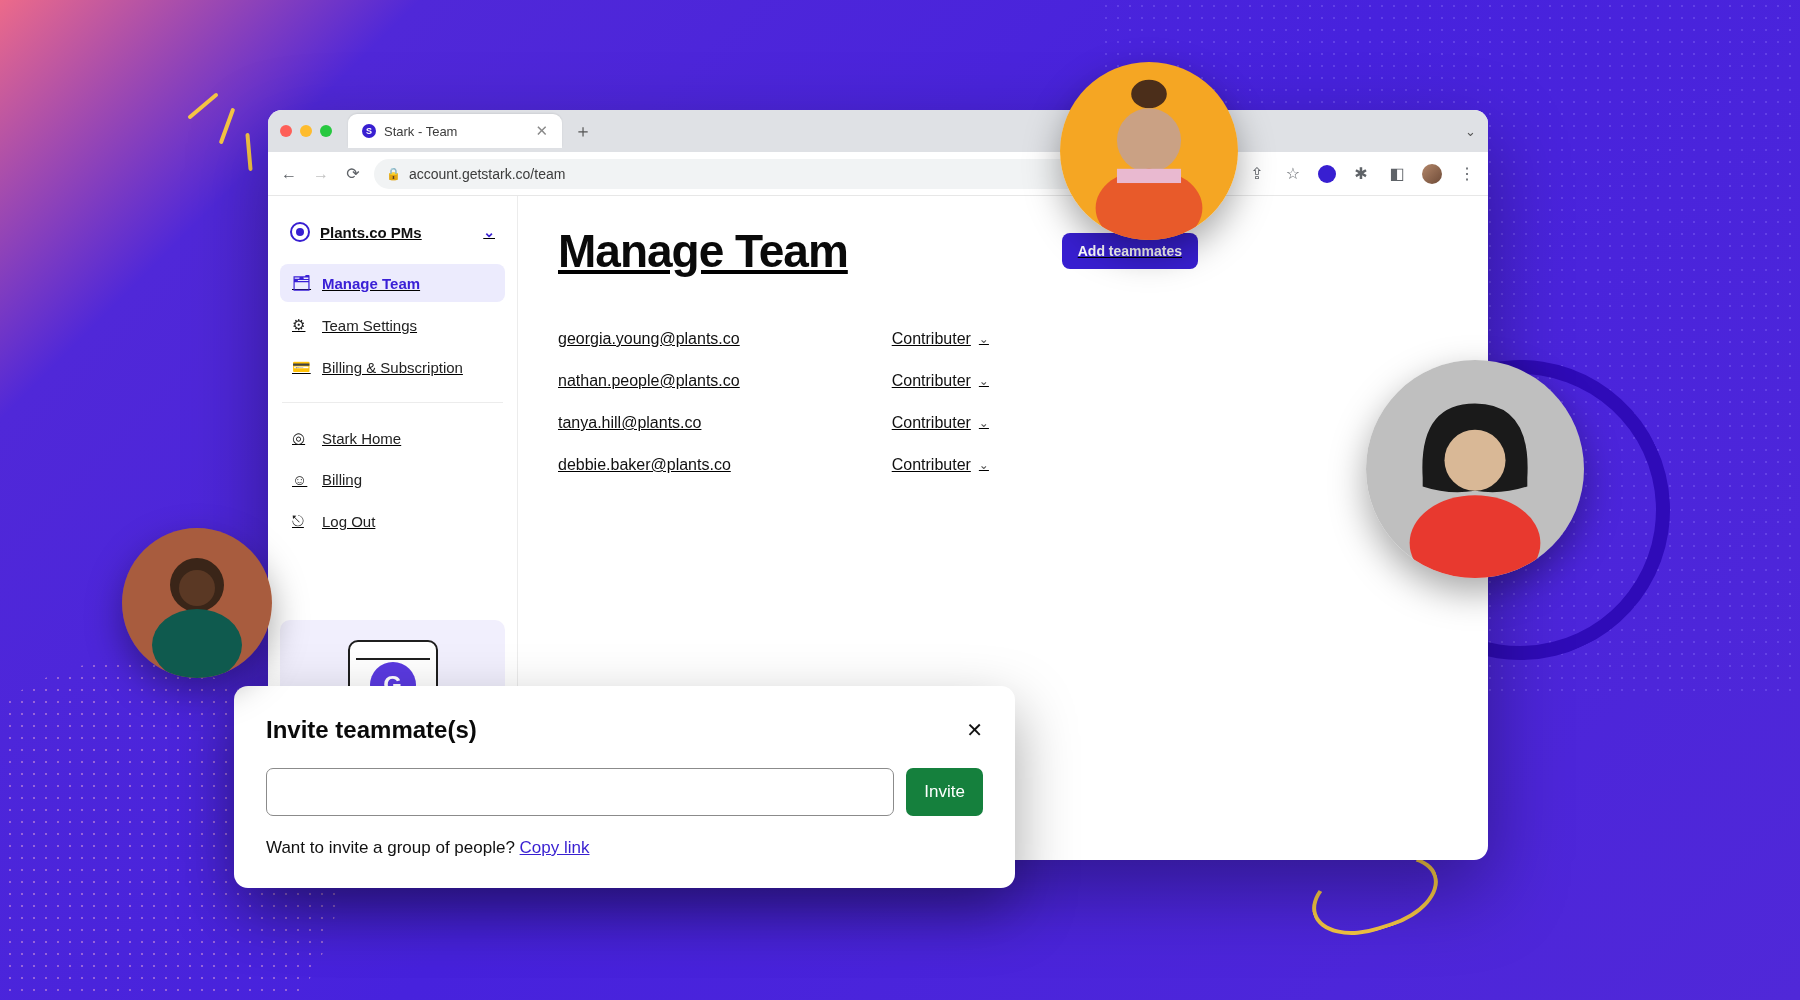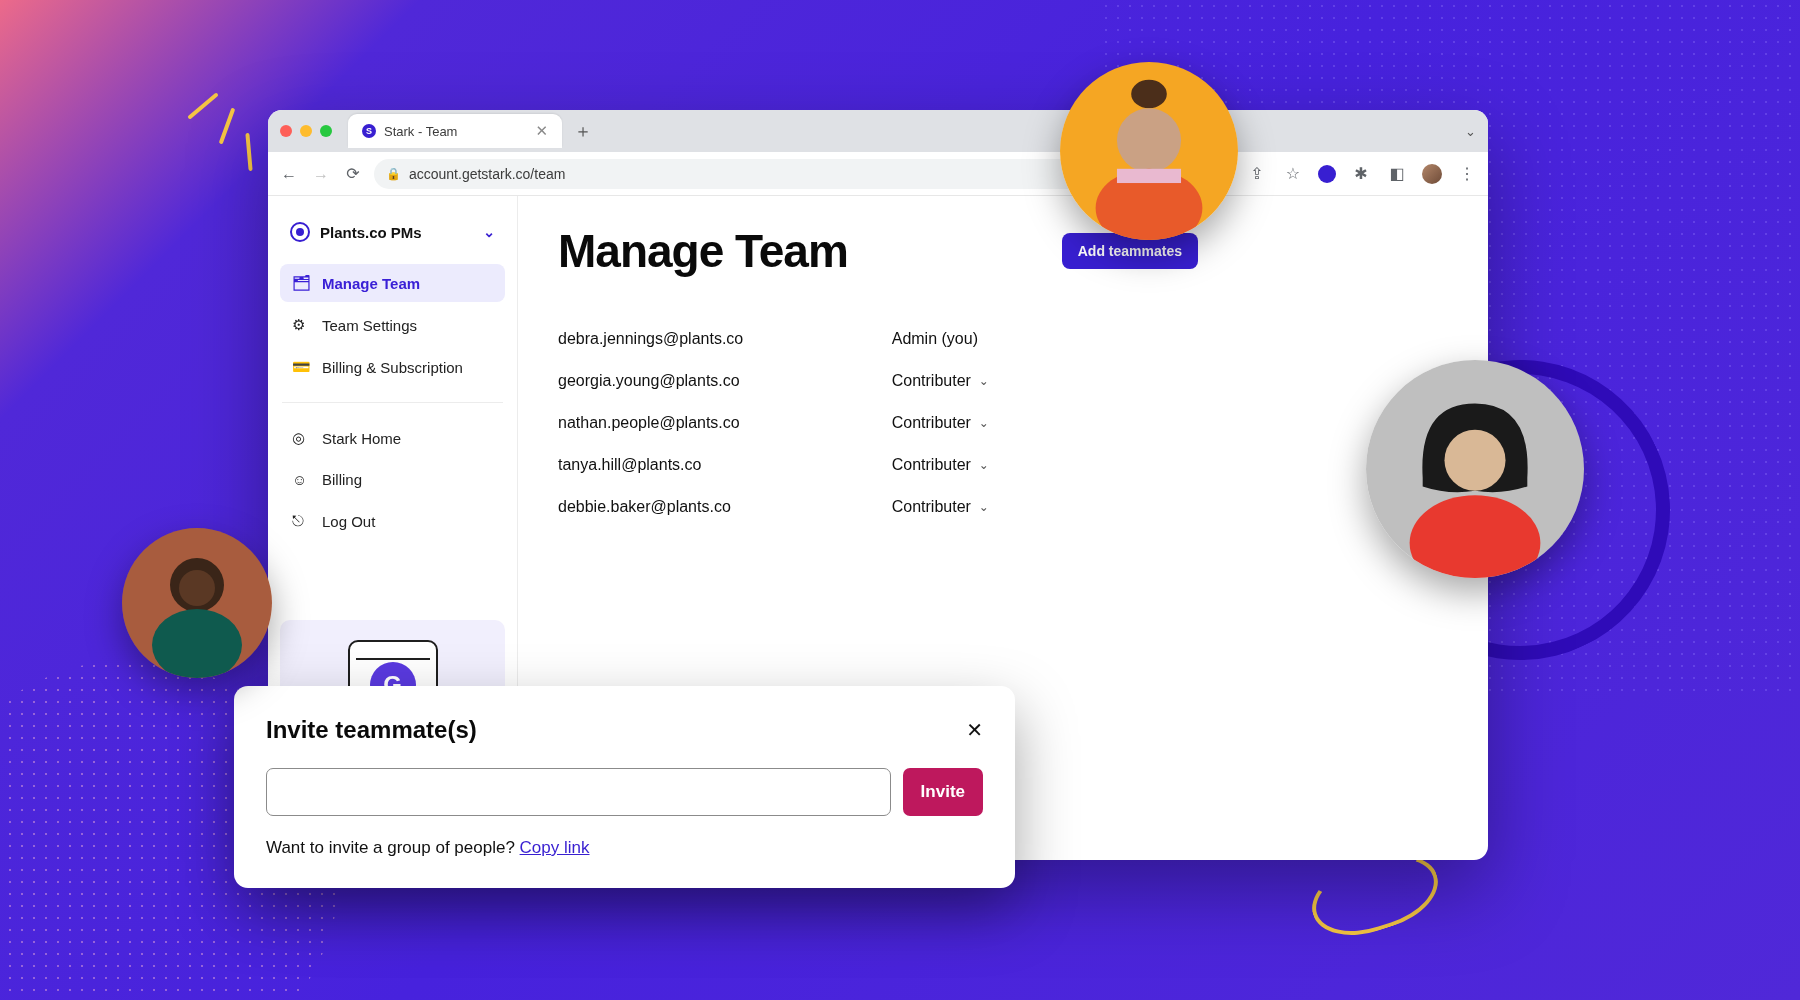--- a/index.html
+++ b/index.html
@@ -73,21 +73,21 @@
 .icn { color:#5f6368; display:inline-flex; align-items:center; justify-content:center; width:22px; height:22px; }
 .icn.dis { color:#c2c2c2; }
 .urlbox {
   flex: 1; background:#f1f3f4; height: 30px; border-radius: 16px;
   display: flex; align-items:center; gap:8px; padding:0 12px; font-size:14px; color:#3c3c3c;
 }
 .lock{ color:#5f6368; font-size:12px; }
 .addr-right { display:flex; align-items:center; gap:14px; margin-left:6px; }
 .ext-circ{ width:18px; height:18px; border-radius:50%; background:#381fd1; }
 .avatar-sm{ width:20px; height:20px; border-radius:50%; background:linear-gradient(135deg,#b4876a,#6d4a37); }
-.content { flex:1; display:flex; }
+.content { flex:1; display:flex;text-decoration:underline; }
 .sidebar { width: 250px; border-right: 1px solid #ececec; padding: 18px 12px; }
 .team-select {
   display:flex; align-items:center; gap:10px; padding:8px 10px; border-radius:8px;
   font-size:15px; font-weight:600; color:#111;
 }
 .team-select .pic{
   width:20px; height:20px; border-radius:50%; border:2px solid #381fd1;
   display:inline-flex; align-items:center; justify-content:center;
 }
 .team-select .pic::after{ content:""; width:8px; height:8px; border-radius:50%; background:#381fd1; }
@@ -136,22 +136,22 @@
 }
 .modal-head { display:flex; align-items:center; }
 .modal-head h2 { font-size:24px; font-weight:800; color:#0a0a0a; }
 .modal-head .close { margin-left:auto; font-size:20px; cursor:pointer; color:#111; }
 .modal-row { display:flex; gap:12px; margin-top:24px; }
 .modal-row input {
   flex:1; height:48px; border:1px solid #8b8b8b; border-radius:7px;
   font-size:16px; padding:0 12px;
 }
 .invite-btn {
-  background:#be185d; color:#fff; border:none; border-radius:7px;
-  padding:0 18px; font-size:17px; font-weight:700; cursor:pointer;
+  background:#15803d; color:#fff; border:none; border-radius:7px;
+  padding:0 18px; font-size:17px; font-weight:400; cursor:pointer;
 }
 .modal-foot { margin-top:22px; font-size:17px; color:#111; }
 .modal-foot a { color:#381fd1; }
 .portrait {
   position:absolute; border-radius:50%; overflow:hidden;
   box-shadow: 0 14px 36px rgba(0,0,0,.35);
 }
 .portrait svg { width:100%; height:100%; display:block; }
 .p1 { left:122px; top:528px; width:150px; height:150px; }
 .p2 { left:1060px; top:62px; width:178px; height:178px; }
@@ -249,26 +249,20 @@
       </div>
     </aside>
 
     <main class="main">
       <div class="titlebar">
         <h1 class="h1">Manage Team</h1>
         <button class="add-btn">Add teammates</button>
       </div>
       <div class="table">
         <div id="tbody">
-            <div class="trow">
-              <div class="col-email">debra.jennings@plants.co</div>
-              <div class="col-role role">
-                <span>Admin (you)</span>
-              </div>
-            </div>
             <div class="trow">
               <div class="col-email">georgia.young@plants.co</div>
               <div class="col-role role">
                 <span>Contributer</span>
                 <span class="cv2">⌄</span>
               </div>
             </div>
             <div class="trow">
               <div class="col-email">nathan.people@plants.co</div>
               <div class="col-role role">

